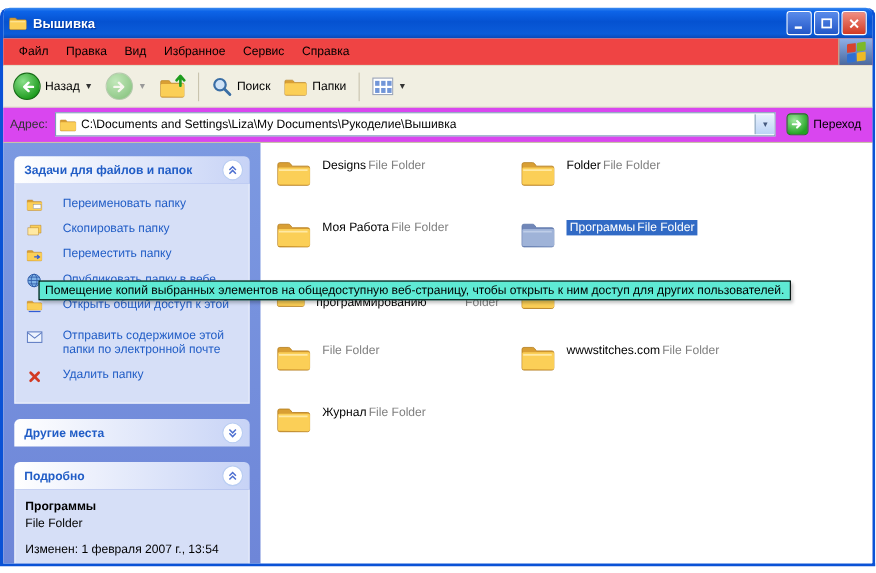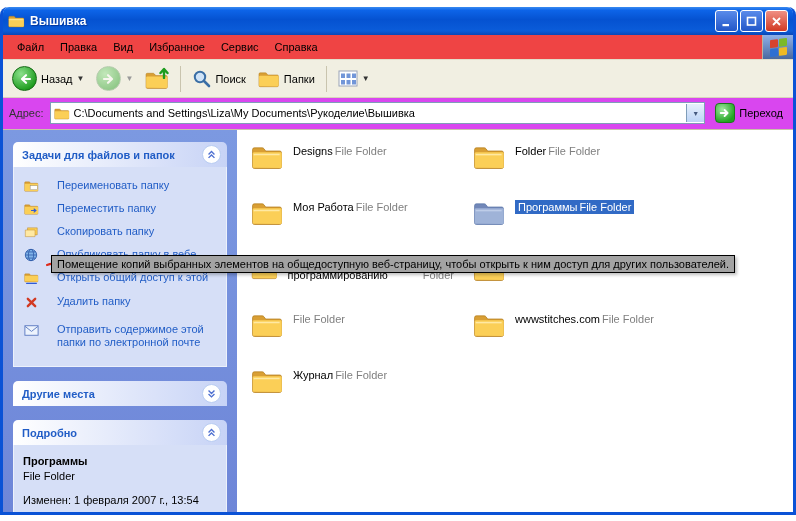--- a/index.html
+++ b/index.html
@@ -79,21 +79,21 @@
   .tile.selected .tinfo{background:#316AC5;padding:1px 3px;}
   .tile.selected .tname,.tile.selected .ttype{color:#fff;}
   
   .f-back{fill:#D99F34;stroke:#B57F1F;stroke-width:.8;}
   .f-front{fill:#FBCF57;}
   .f-shine{fill:#FFE9A3;}
   .selected .f-back{fill:#7187B8;stroke:#5F79AC;}
   .selected .f-front{fill:#9FB3D8;}
   .selected .f-shine{fill:#BECDE8;}
   
-  .tooltip{position:absolute;left:48px;top:248px;z-index:20;background:#a3a3a3;border:1px solid #000;
+  .tooltip{position:absolute;left:32px;top:248px;z-index:20;background:#5eead4;border:1px solid #000;
            padding:2px 5px;white-space:nowrap;color:#000;box-shadow:2px 2px 3px rgba(0,0,0,.25);}
 </style>
 </head>
 <body>
 
 <div class="page">
   <div class="window">
 
     <div class="titlebar">
       <svg width="17" height="14" viewBox="0 0 34 27">
@@ -237,35 +237,35 @@
                     <path class="f-back" d="M1.5 23.5 V5.8 Q1.5 4 3.3 4 h8.2 q1.2 0 1.9 1 l1.7 2.3 h14.6 q1.8 0 1.8 1.8 V23.5 q0 1.9 -1.9 1.9 H3.4 q-1.9 0 -1.9 -1.9 z"></path>
                     <path class="f-front" d="M2.3 24.6 Q1.7 24.3 1.7 23.3 V9.9 q0 -1.4 1.4 -1.4 h27.3 q1.4 0 1.4 1.4 v13.4 q0 1.6 -1.6 1.6 z"></path>
                     <rect x="14" y="13" width="16" height="9" fill="#fff" stroke="#888"></rect>
                   </svg>
               </span>
               <span class="lbl">Переименовать папку</span>
             </div>
             <div class="titem">
               <span class="ico">
                 <svg width="15" height="12" viewBox="0 0 34 27">
+                    <path class="f-front" d="M8 4 h22 v16 h-22 z" fill="#FBCF57" stroke="#B57F1F"></path>
+                    <path d="M3 9 h22 v15 h-22 z" fill="#FFE9A3" stroke="#B57F1F"></path>
+                  </svg>
+              </span>
+              <span class="lbl">Скопировать папку</span>
+            </div>
+            <div class="titem">
+              <span class="ico">
+                <svg width="15" height="12" viewBox="0 0 34 27">
                     <path class="f-back" d="M1.5 23.5 V5.8 Q1.5 4 3.3 4 h8.2 q1.2 0 1.9 1 l1.7 2.3 h14.6 q1.8 0 1.8 1.8 V23.5 q0 1.9 -1.9 1.9 H3.4 q-1.9 0 -1.9 -1.9 z"></path>
                     <path class="f-front" d="M2.3 24.6 Q1.7 24.3 1.7 23.3 V9.9 q0 -1.4 1.4 -1.4 h27.3 q1.4 0 1.4 1.4 v13.4 q0 1.6 -1.6 1.6 z"></path>
                     <path d="M16 17 h9 M22 13 l5 4 -5 4" stroke="#2F5BD7" stroke-width="2.5" fill="none"></path>
                   </svg>
               </span>
               <span class="lbl">Переместить папку</span>
-            </div>
-            <div class="titem">
-              <span class="ico">
-                <svg width="15" height="12" viewBox="0 0 34 27">
-                    <path class="f-front" d="M8 4 h22 v16 h-22 z" fill="#FBCF57" stroke="#B57F1F"></path>
-                    <path d="M3 9 h22 v15 h-22 z" fill="#FFE9A3" stroke="#B57F1F"></path>
-                  </svg>
-              </span>
-              <span class="lbl">Скопировать папку</span>
             </div>
             <div class="titem">
               <span class="ico">
                 <svg width="14" height="14" viewBox="0 0 16 16">
                     <circle cx="8" cy="8" r="6.5" fill="#7FB3E8" stroke="#2F5BA8"></circle>
                     <ellipse cx="8" cy="8" rx="3" ry="6.5" fill="none" stroke="#2F5BA8" stroke-width=".9"></ellipse>
                     <path d="M1.8 8 h12.4 M2.6 4.5 h10.8 M2.6 11.5 h10.8" stroke="#2F5BA8" stroke-width=".9" fill="none"></path>
                   </svg>
               </span>
               <span class="lbl">Опубликовать папку в вебе</span>
@@ -276,36 +276,36 @@
             <div class="titem">
               <span class="ico">
                 <svg width="15" height="12" viewBox="0 0 34 27">
                     <path class="f-back" d="M1.5 20.5 V5.8 Q1.5 4 3.3 4 h8.2 q1.2 0 1.9 1 l1.7 2.3 h14.6 q1.8 0 1.8 1.8 V20.5 q0 1.9 -1.9 1.9 H3.4 q-1.9 0 -1.9 -1.9 z"></path>
                     <path class="f-front" d="M2.3 21.6 Q1.7 21.3 1.7 20.3 V9.9 q0 -1.4 1.4 -1.4 h27.3 q1.4 0 1.4 1.4 v10.4 q0 1.6 -1.6 1.6 z"></path>
                     <path d="M6 25.5 h22" stroke="#2F5BD7" stroke-width="3" stroke-linecap="round"></path>
                   </svg>
               </span>
               <span class="lbl">Открыть общий доступ к этой</span>
             </div>
-            <div class="titem delete">
-              <span class="ico">
-                <svg width="11" height="11" viewBox="0 0 12 12">
-                    <path d="M2 2 L10 10 M10 2 L2 10" stroke="#D23A23" stroke-width="2.6" stroke-linecap="round"></path>
-                  </svg>
-              </span>
-              <span class="lbl">Удалить папку</span>
-            </div>
             <div class="titem email">
               <span class="ico">
                 <svg width="15" height="11" viewBox="0 0 16 12">
                     <rect x=".8" y=".8" width="14.4" height="10.4" fill="#EDF3FD" stroke="#5A78C0"></rect>
                     <path d="M1 1.5 L8 7 L15 1.5" stroke="#5A78C0" fill="none"></path>
                   </svg>
               </span>
               <span class="lbl">Отправить содержимое этой папки по электронной почте</span>
+            </div>
+            <div class="titem delete">
+              <span class="ico">
+                <svg width="11" height="11" viewBox="0 0 12 12">
+                    <path d="M2 2 L10 10 M10 2 L2 10" stroke="#D23A23" stroke-width="2.6" stroke-linecap="round"></path>
+                  </svg>
+              </span>
+              <span class="lbl">Удалить папку</span>
             </div>
           </div>
         </div>
 
         <div class="panel">
           <div class="phead">
             <span>Другие места</span>
             <span class="pchev">
               <svg width="11" height="11" viewBox="0 0 12 13">
                   <path d="M2.5 3 L6 6.5 L9.5 3 M2.5 7 L6 10.5 L9.5 7" stroke="#4D6FD0" stroke-width="1.6" fill="none"></path>

